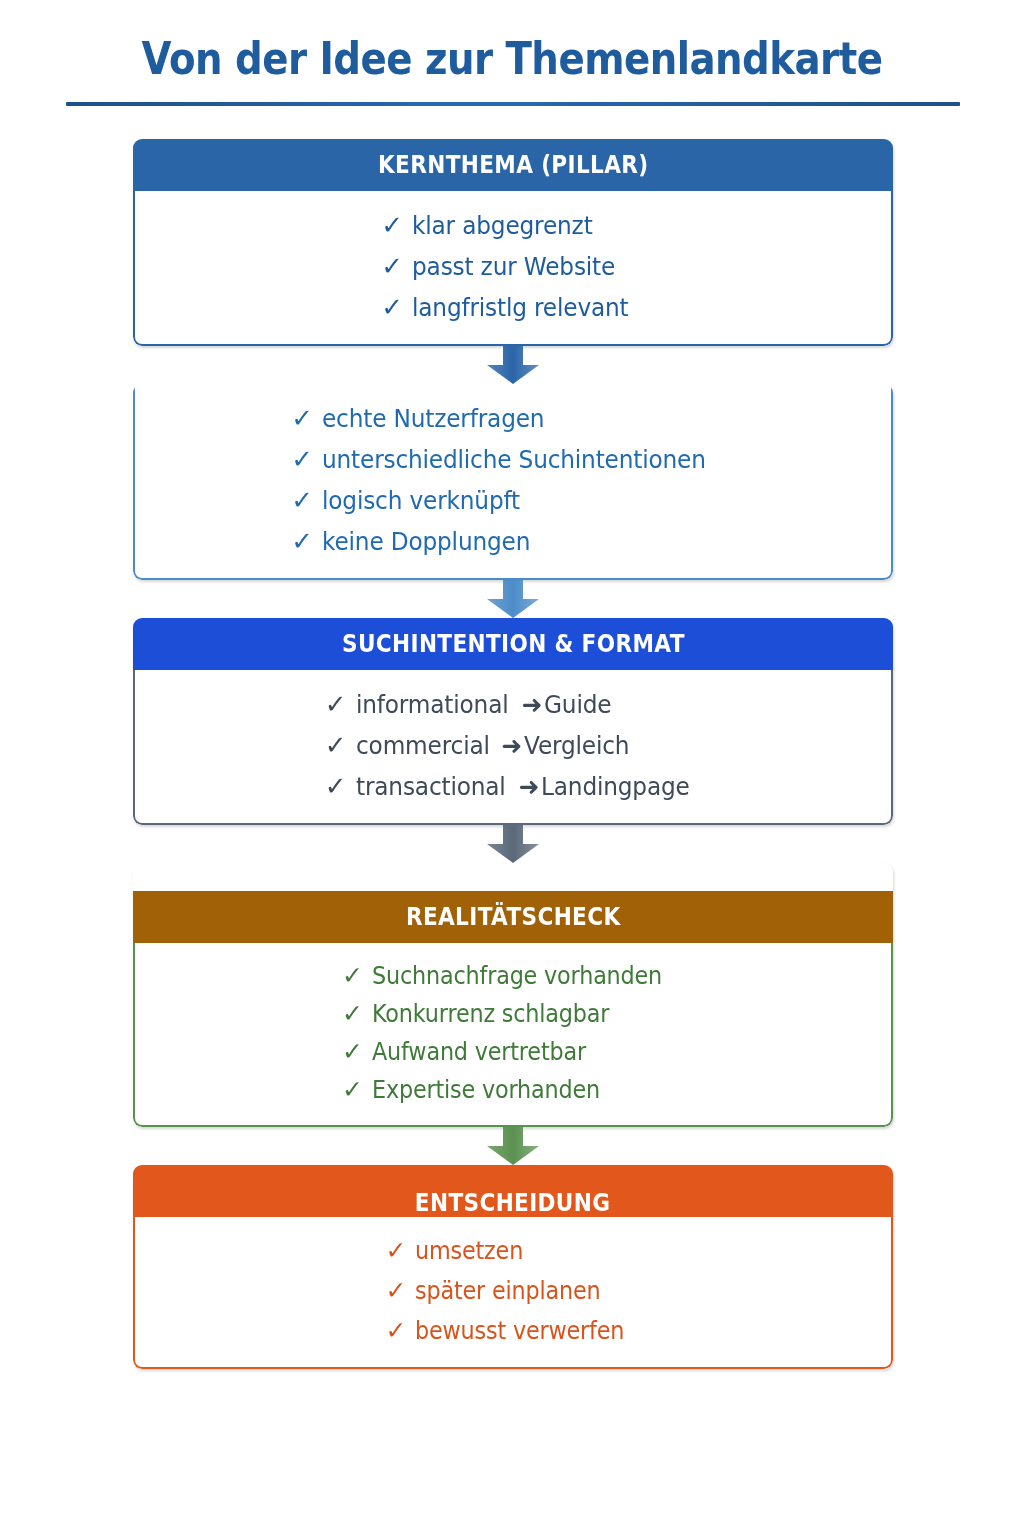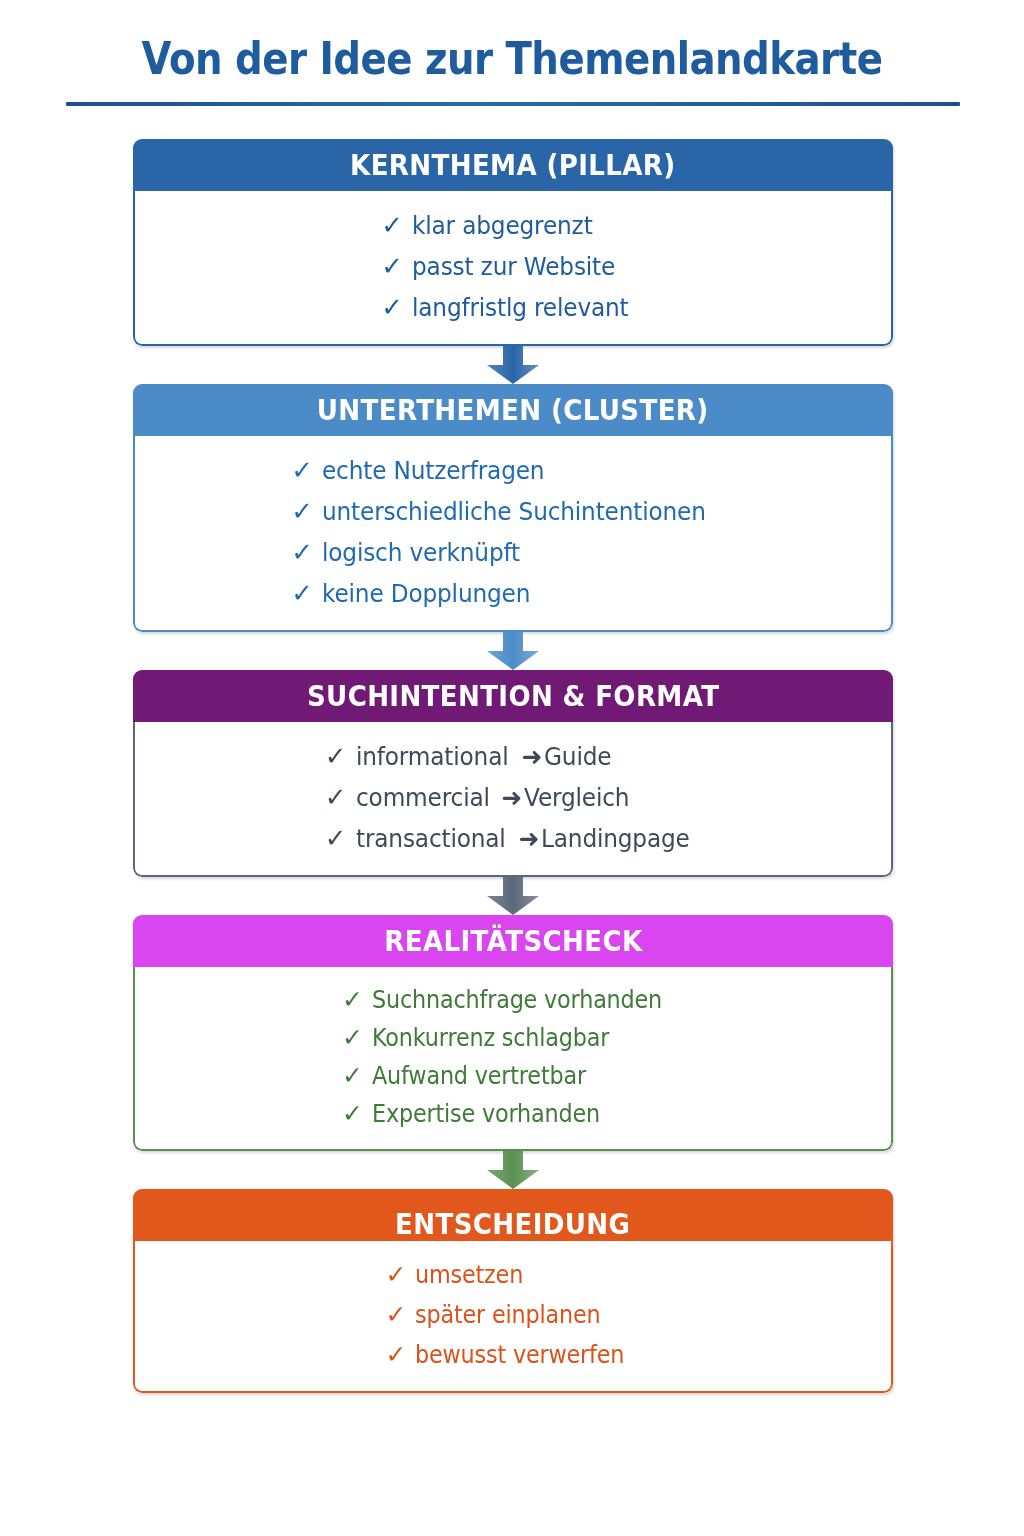--- a/index.html
+++ b/index.html
@@ -63,21 +63,21 @@
     background: #ffffff;
     box-shadow: 1px 2px 3px rgba(0,0,0,0.16);
     overflow: hidden;
   }
   .card-header {
     height: 52px;
     display: flex;
     align-items: center;
     justify-content: center;
     font-family: "DejaVu Sans", sans-serif;
-    font-size: 29px;
+    font-size: 24px;
     font-weight: bold;
     color: #ffffff;
     letter-spacing: 0.4px;
     transform-origin: center;
   }
   .card-header span {
     display: inline-block;
     transform: scaleX(0.90);
   }
   .card-body {
@@ -186,23 +186,20 @@
             <linearGradient id="g2A65A8" x1="0" y1="0" x2="1" y2="0">
               <stop offset="0%" stop-color="#2A65A8" stop-opacity="0.80"></stop>
               <stop offset="50%" stop-color="#2A65A8"></stop>
               <stop offset="100%" stop-color="#2A65A8" stop-opacity="0.72"></stop>
             </linearGradient>
           </defs>
           <path d="M21 0 H41 V19 H57 L31 38 L5 19 H21 Z" fill="url(#g2A65A8)"></path>
         </svg>
       </div>
       <div class="card size-b">
-        <div class="card-header" style="background: rgb(75, 140, 200);">
-          <span>UNTERTHEMEN (CLUSTER)</span>
-        </div>
         <div class="card-body" style="border-color: rgb(75, 140, 200);">
           <ul class="item-list">
             <li class="item" style="color: rgb(31, 106, 176);">
               <span class="check">✓</span>
               <span class="item-text">echte Nutzerfragen</span>
             </li>
             <li class="item" style="color: rgb(31, 106, 176);">
               <span class="check">✓</span>
               <span class="item-text">unterschiedliche Suchintentionen</span>
             </li>
@@ -223,21 +220,21 @@
             <linearGradient id="g4B8CC8" x1="0" y1="0" x2="1" y2="0">
               <stop offset="0%" stop-color="#4B8CC8" stop-opacity="0.80"></stop>
               <stop offset="50%" stop-color="#4B8CC8"></stop>
               <stop offset="100%" stop-color="#4B8CC8" stop-opacity="0.72"></stop>
             </linearGradient>
           </defs>
           <path d="M21 0 H41 V19 H57 L31 38 L5 19 H21 Z" fill="url(#g4B8CC8)"></path>
         </svg>
       </div>
       <div class="card size-c">
-        <div class="card-header" style="background: #701a75;">
+        <div class="card-header" style="background: #1d4ed8;">
           <span>SUCHINTENTION &amp; FORMAT</span>
         </div>
         <div class="card-body" style="border-color: rgb(90, 104, 121);">
           <ul class="item-list">
             <li class="item" style="color: rgb(62, 74, 89);">
               <span class="check">✓</span>
               <span class="item-text">informational</span>
               <span class="arrow-glyph">➜</span>
               <span class="item-text">Guide</span>
             </li>
@@ -262,21 +259,21 @@
             <linearGradient id="g5A6879" x1="0" y1="0" x2="1" y2="0">
               <stop offset="0%" stop-color="#5A6879" stop-opacity="0.80"></stop>
               <stop offset="50%" stop-color="#5A6879"></stop>
               <stop offset="100%" stop-color="#5A6879" stop-opacity="0.72"></stop>
             </linearGradient>
           </defs>
           <path d="M21 0 H41 V19 H57 L31 38 L5 19 H21 Z" fill="url(#g5A6879)"></path>
         </svg>
       </div>
       <div class="card size-d">
-        <div class="card-header" style="background: #d946ef;">
+        <div class="card-header" style="background: #a16207; margin-top: 28px;">
           <span>REALITÄTSCHECK</span>
         </div>
         <div class="card-body" style="border-color: rgb(91, 145, 80);">
           <ul class="item-list">
             <li class="item" style="color: rgb(63, 122, 56);">
               <span class="check">✓</span>
               <span class="item-text">Suchnachfrage vorhanden</span>
             </li>
             <li class="item" style="color: rgb(63, 122, 56);">
               <span class="check">✓</span>

